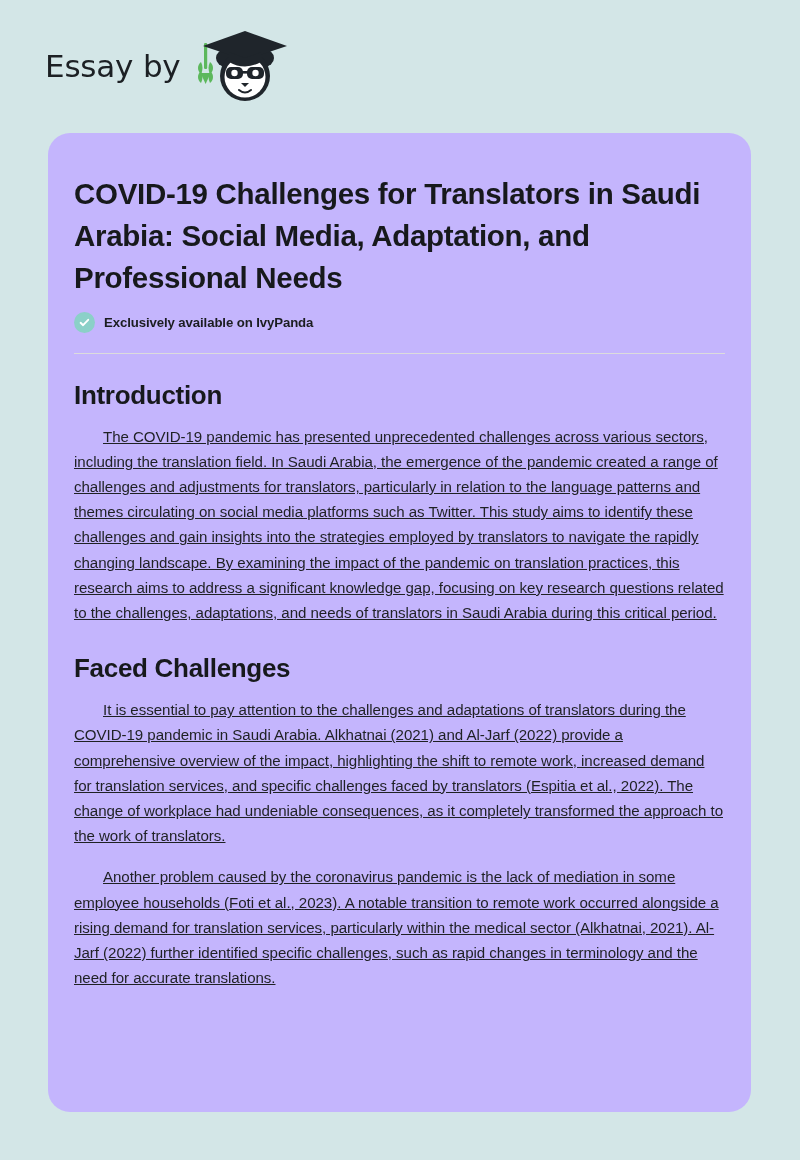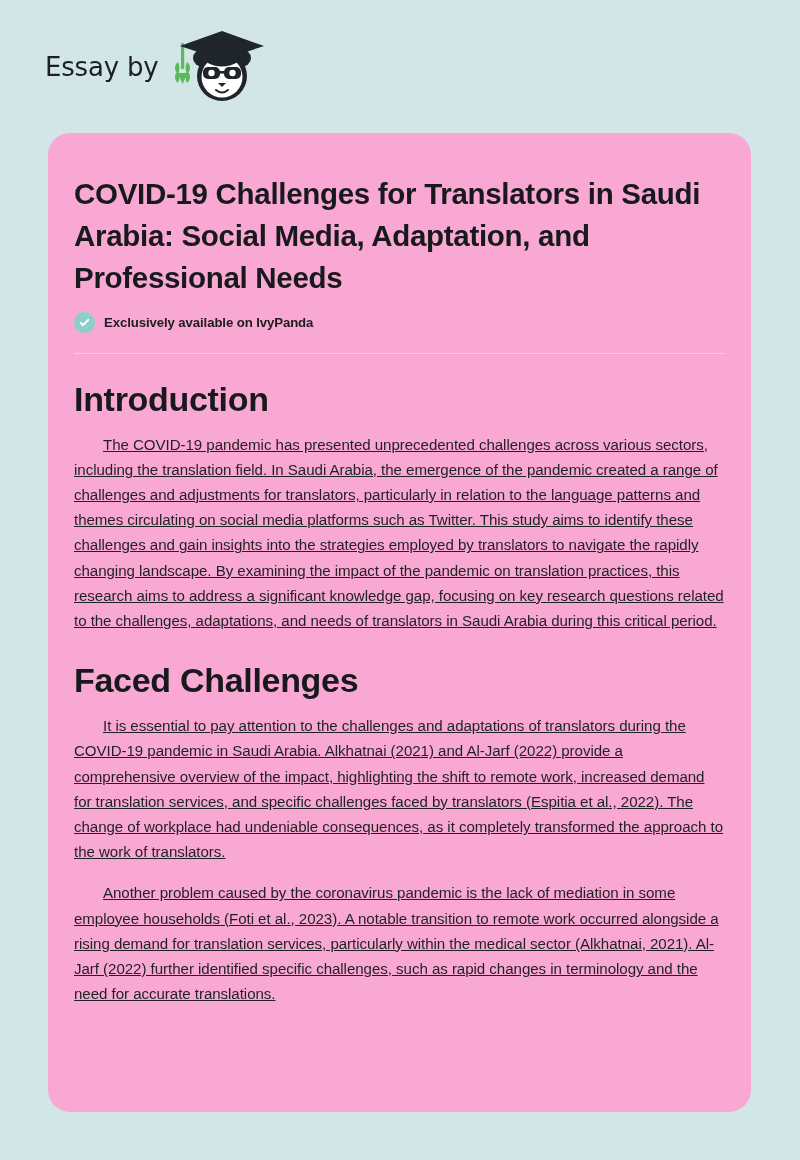--- a/index.html
+++ b/index.html
@@ -24,21 +24,21 @@
     align-items: center;
     padding-left: 45px;
   }
   .brand-row {
     display: flex;
     align-items: center;
     gap: 10px;
   }
   .brand-essay-by {
     font-family: "DejaVu Sans", sans-serif;
-    font-size: 26px;
+    font-size: 31px;
     font-weight: 400;
     color: #1c2024;
     letter-spacing: -0.2px;
     line-height: 1;
   }
   .brand-logo {
     display: flex;
     align-items: center;
     gap: 6px;
   }
@@ -64,21 +64,21 @@
     font-weight: 700;
   }
 
   
   .paper-card {
     position: absolute;
     left: 48px;
     top: 133px;
     width: 703px;
     height: 979px;
-    background: #f9a8d4;
+    background: #c4b5fd;
     border-radius: 22px;
     padding: 40px 26px 0 26px;
   }
   .card-inner {
     padding: 0 0 0 0;
   }
 
   .doc-title {
     font-family: "Liberation Sans", sans-serif;
     font-size: 29.5px;
@@ -116,21 +116,21 @@
 
   .divider {
     height: 1px;
     background: #dcdcdc;
     margin-top: 20px;
     width: 100%;
   }
 
   .section-heading {
     font-family: "Liberation Sans", sans-serif;
-    font-size: 34px;
+    font-size: 26px;
     font-weight: 700;
     color: #17191c;
     margin: 26px 0 0 0;
     letter-spacing: -0.3px;
   }
   .section-heading.tight-top { margin-top: 28px; }
 
   .body-para {
     font-family: "Liberation Sans", sans-serif;
     font-size: 15.1px;

